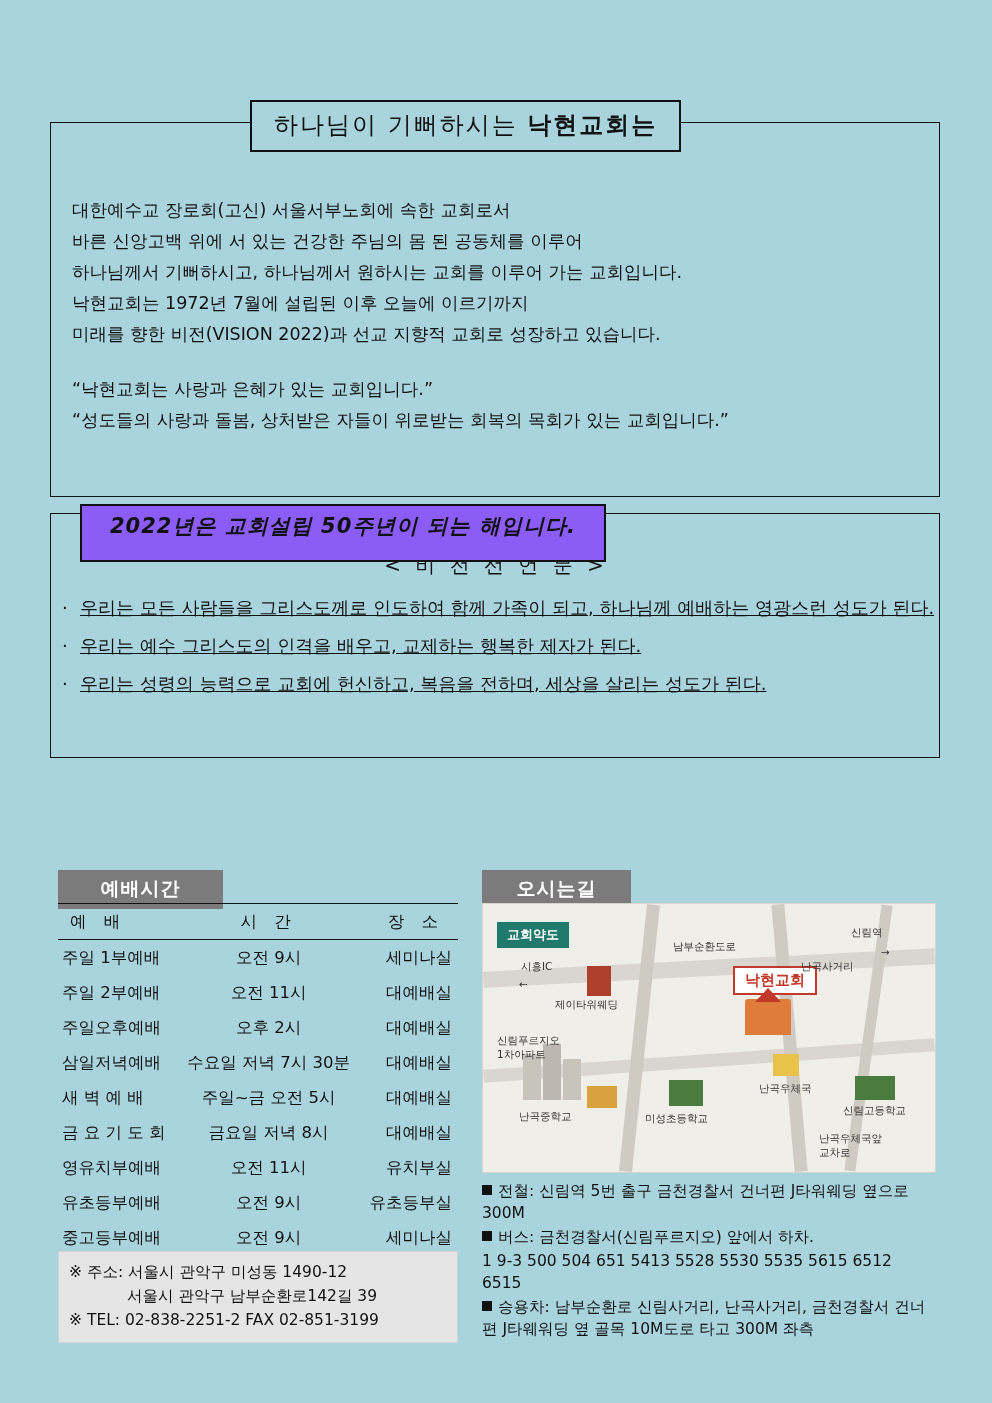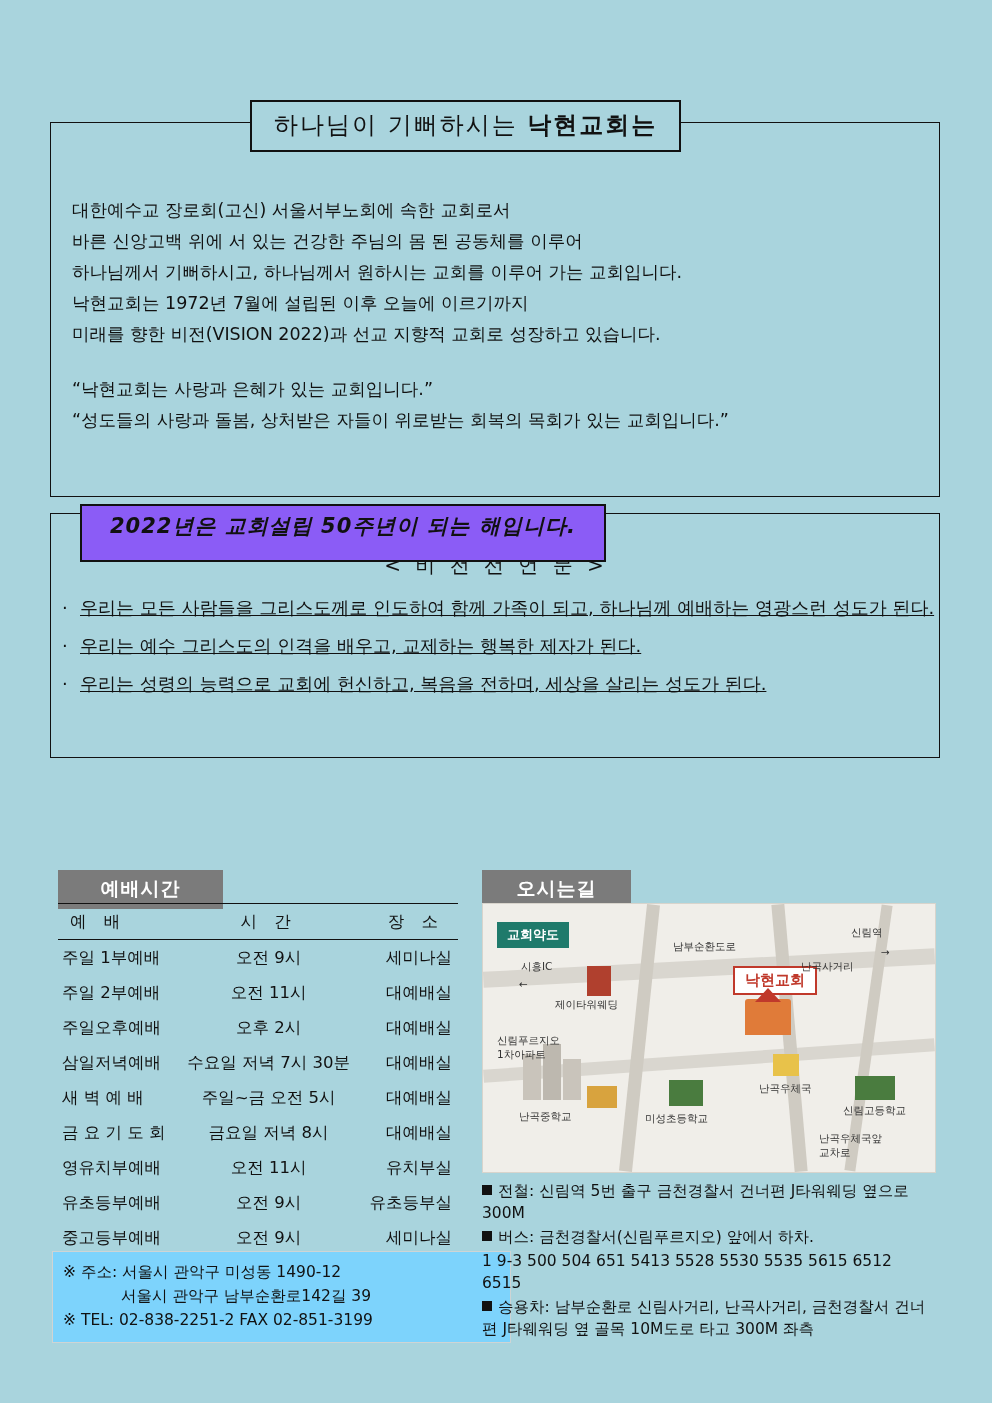--- a/index.html
+++ b/index.html
@@ -94,22 +94,22 @@
   }
   table.worship th{font-weight:normal;letter-spacing:6px;text-align:center;}
   table.worship td.c1{text-align:left;padding-left:4px;white-space:nowrap;}
   table.worship td.c2{text-align:center;white-space:nowrap;}
   table.worship td.c3{text-align:right;padding-right:6px;white-space:nowrap;}
   table.worship th.c1{text-align:left;padding-left:12px;}
   table.worship th.c3{text-align:right;padding-right:14px;}
   .hline{border-top:1px solid #111;}
 
   .addr-box{
-    position:absolute;left:52px;top:1251px;width:459px;
-    background:#7dd3fc;
+    position:absolute;left:58px;top:1251px;width:400px;
+    background:#e5e5e5;
     border:1px solid #cfd4d4;
     box-sizing:border-box;
     padding:8px 10px 10px 10px;
     font-size:15.5px;line-height:24px;
   }
   .addr-box .indent{padding-left:58px;}
 
   
   .map-box{
     position:absolute;left:482px;top:903px;width:452px;height:268px;

